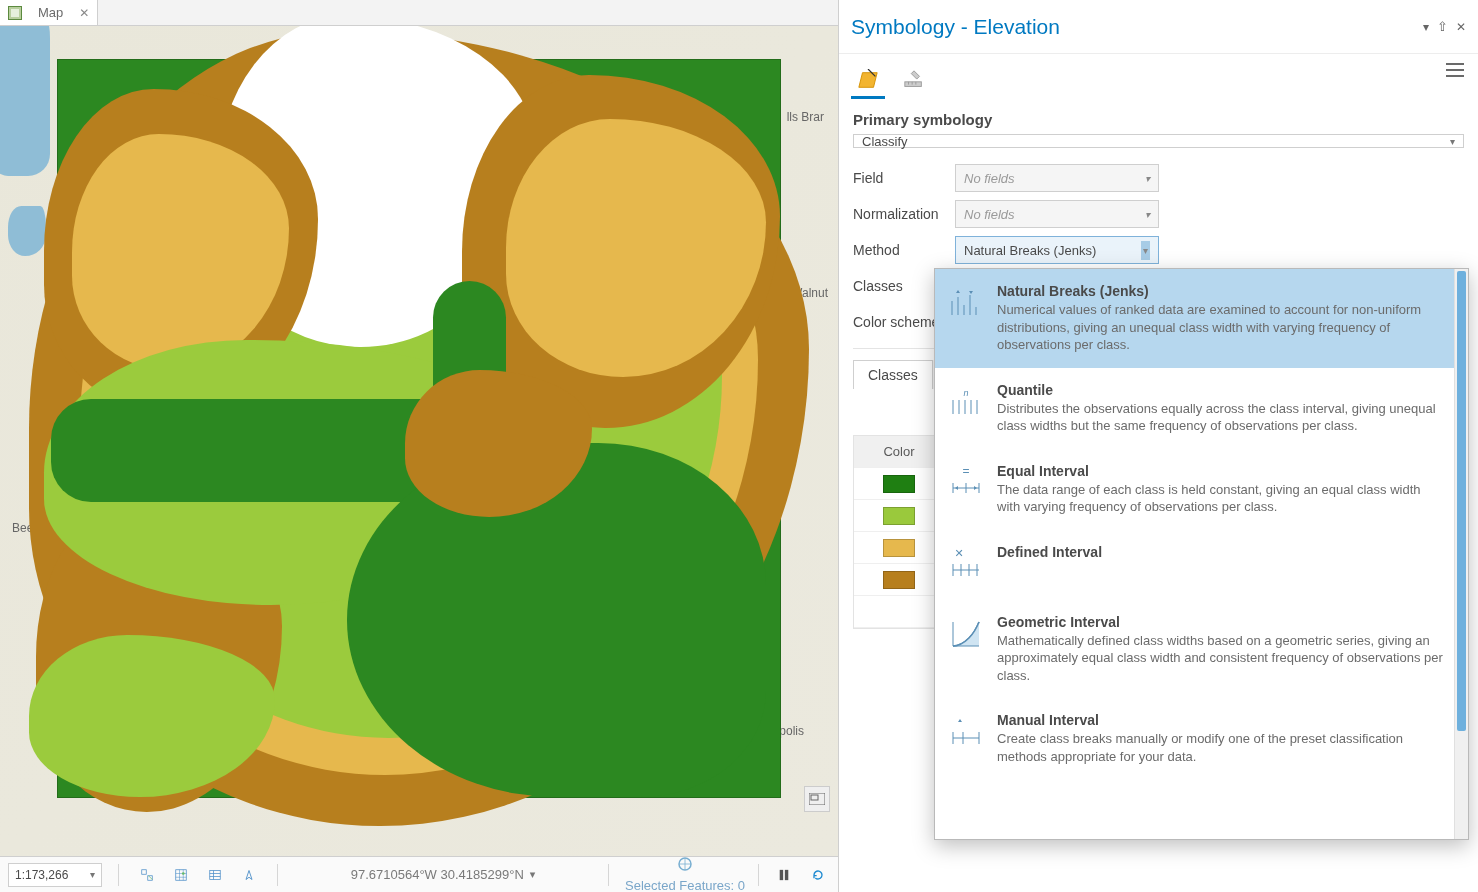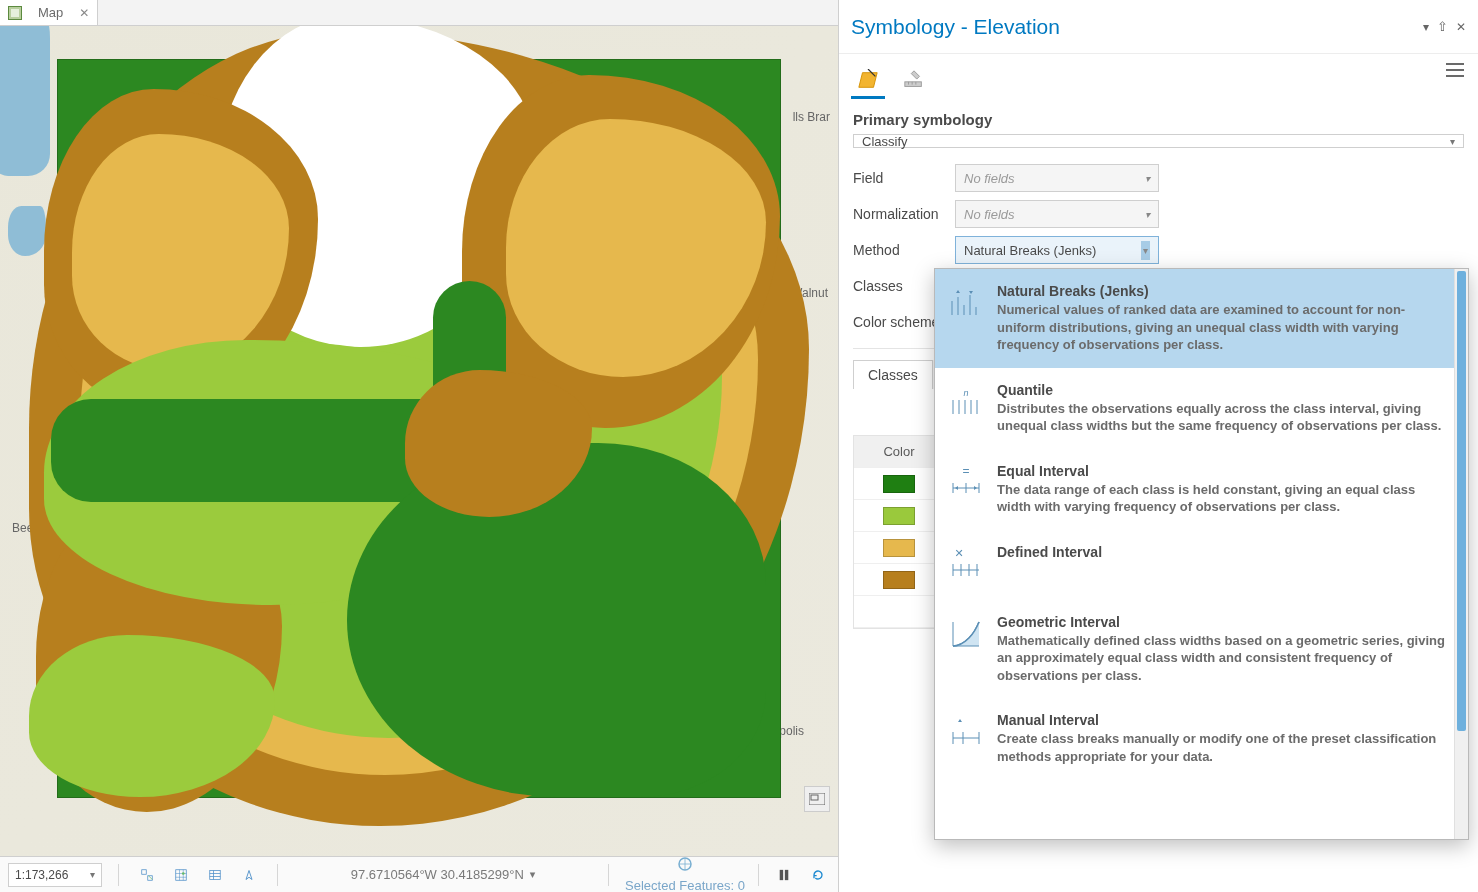--- a/index.html
+++ b/index.html
@@ -62,21 +62,21 @@
   .swatch { width:32px; height:18px; margin:0 auto; border:1px solid rgba(0,0,0,.2);}
   .ct-col-color { width:90px; text-align:center; }
 
   .method-popup { position:absolute; left:95px; top:268px; width:535px; height:572px; background:#fff; border:1px solid #b9b9b9; box-shadow:0 6px 20px rgba(0,0,0,.25); z-index:10; overflow:hidden; }
   .method-popup .scrollbar { position:absolute; right:0; top:0; bottom:0; width:14px; background:#f0f0f0; border-left:1px solid #e0e0e0; }
   .method-popup .scrollbar .thumb { position:absolute; left:2px; right:2px; top:2px; height:460px; background:#6eb0dd; border-radius:2px; }
   .m-item { display:flex; gap:14px; padding:14px 22px 14px 14px; }
   .m-item.active { background:#b6d7ee; }
   .m-icon { width:34px; height:42px; flex:0 0 34px; display:flex; align-items:center; justify-content:center; }
   .m-title { font-weight:600; color:#4a4a4a; font-size:14px; margin-bottom:2px;}
-  .m-desc { font-size:13px; color:#6b6b6b; line-height:1.35;font-weight:bold; }
+  .m-desc { font-size:13px; color:#6b6b6b; line-height:1.35; }
 
   .more-dd { position:absolute; right:14px; top:412px; width:36px; height:28px; border:1px solid #cfcfcf; display:flex; align-items:center; justify-content:center; font-size:11px; color:#666; background:#fff; z-index:5;}
 
   svg{display:block;}
 </style>
 </head>
 <body>
 
 <div class="app">
 
@@ -84,21 +84,21 @@
     <div class="map-tabs">
       <div class="map-tab">
         <span class="tab-icon"></span>
         <span>Map</span>
         <span class="tab-close">✕</span>
       </div>
     </div>
     <div class="map-body">
       <div class="lake" style="left:-10px;top:-10px;width:60px;height:160px;"></div>
       <div class="lake" style="left:8px;top:180px;width:38px;height:50px;"></div>
-      <span class="map-label" style="right:8px;top:84px;margin-left:44px;">lls Brar</span>
+      <span class="map-label" style="right:14px;top:84px;margin-left:44px;">lls Brar</span>
       <span class="map-label" style="right:10px;top:260px;">Walnut</span>
       <span class="map-label" style="left:12px;top:495px;">Bee Ca</span>
       <span class="map-label" style="right:34px;bottom:118px;">polis</span>
       <span class="map-label" style="right:60px;top:36px;font-size:10px;">922 ft</span>
 
       <div class="classified">
         <div class="layer b1" style="left:-4%;top:-4%;width:108%;height:108%;"></div>
         <div class="layer b2" style="left:3%;top:3%;width:94%;height:94%;"></div>
         <div class="layer b3" style="left:8%;top:10%;width:84%;height:82%;"></div>
         <div class="layer white" style="left:22%;top:-6%;width:44%;height:45%;"></div>

